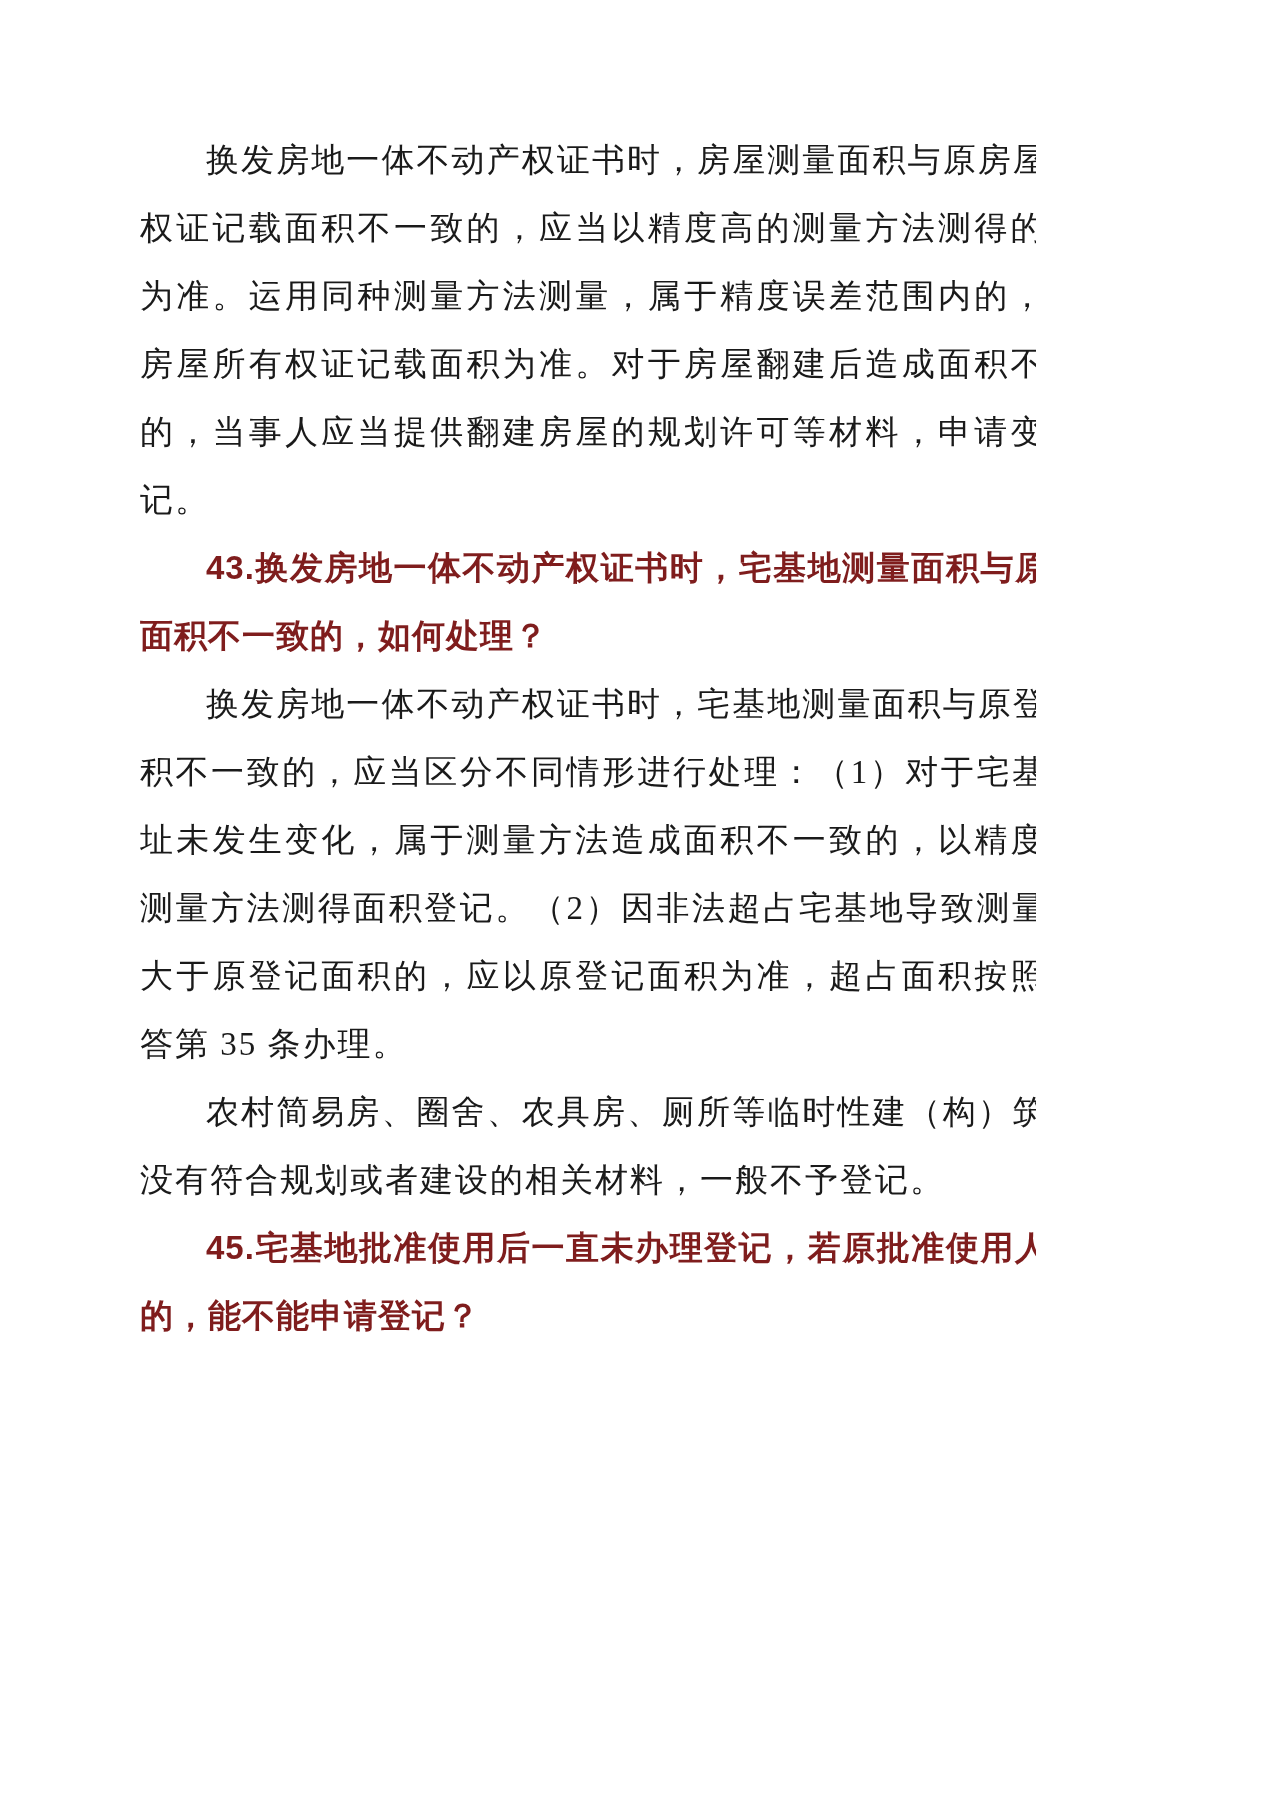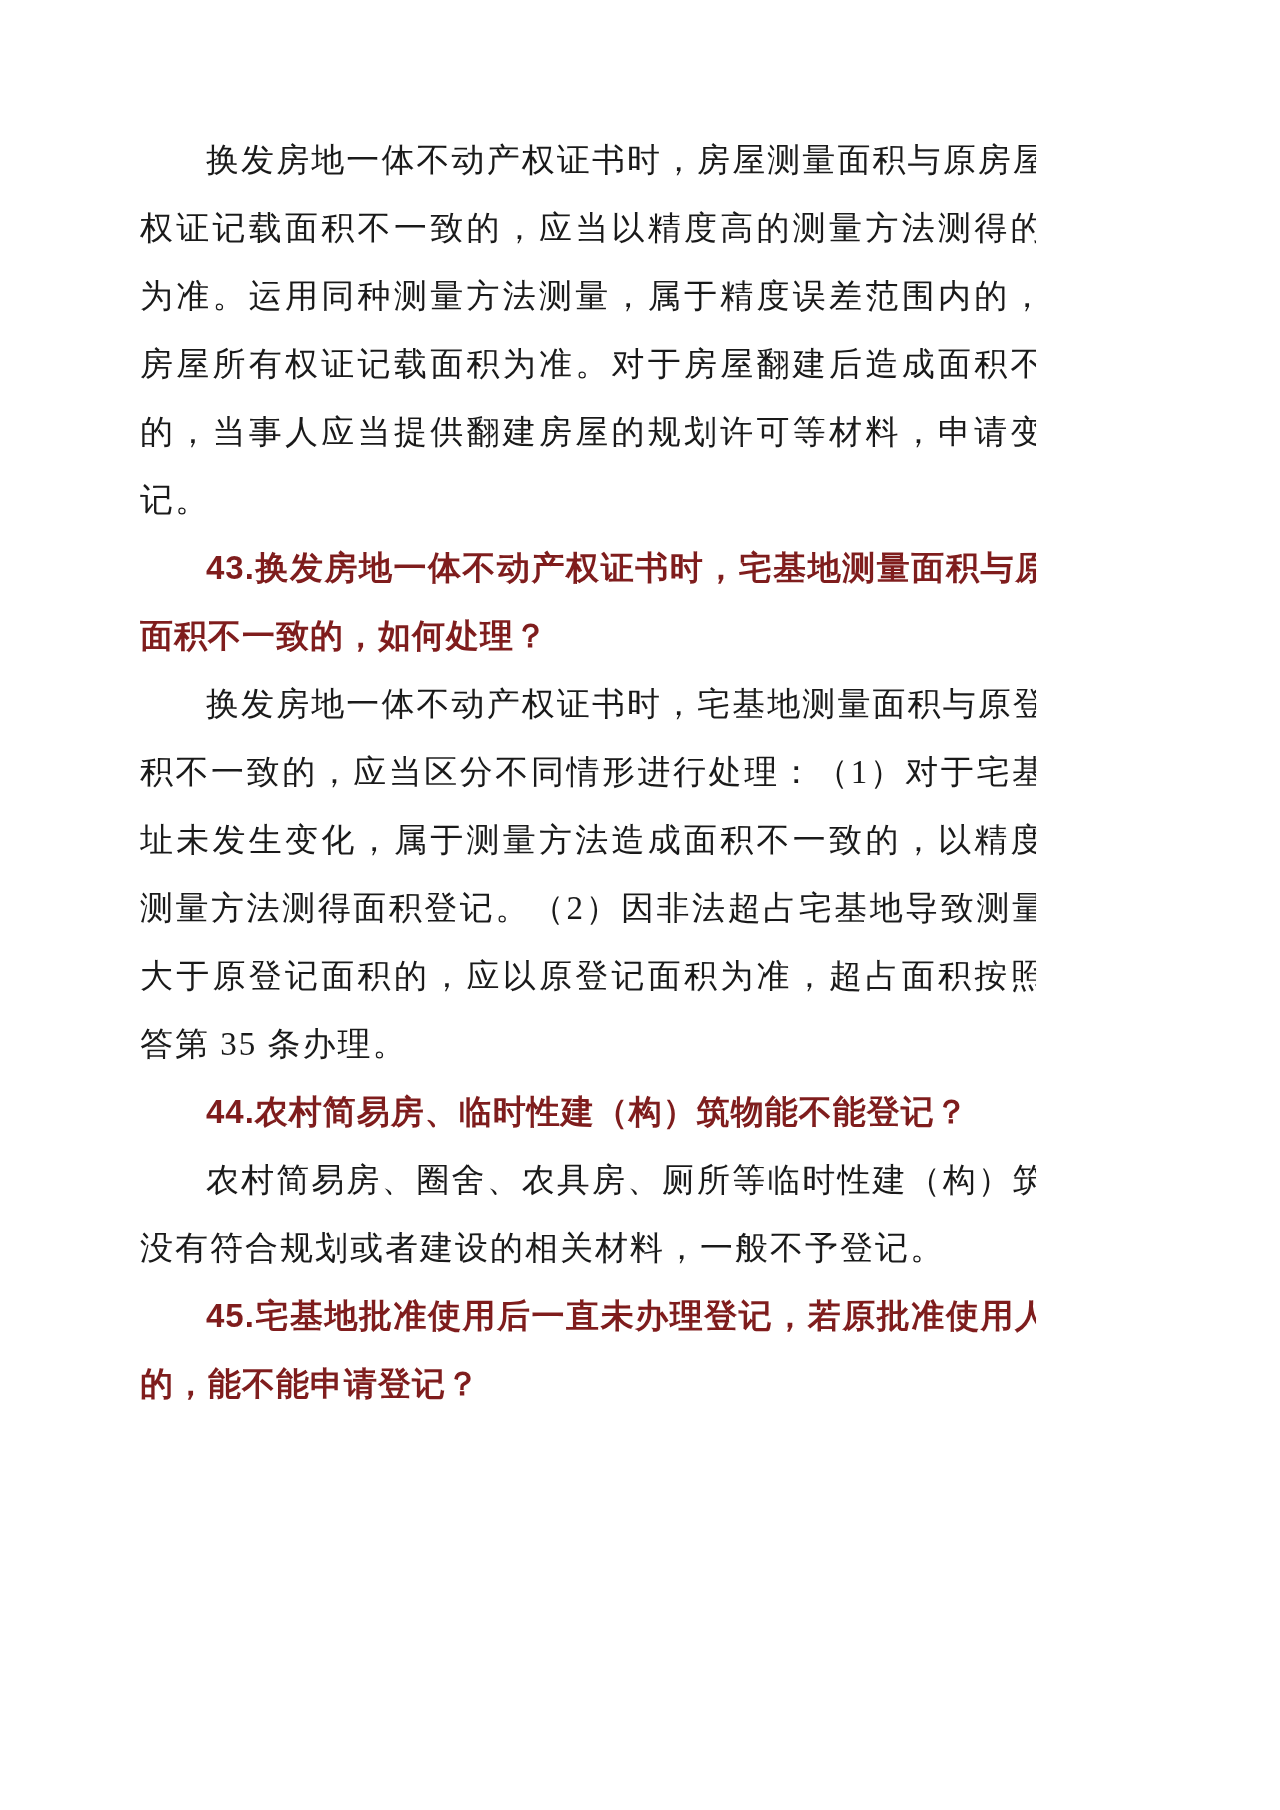--- a/index.html
+++ b/index.html
@@ -54,18 +54,17 @@
   }
 </style>
 </head>
 <body>
 
 <div class="page">
   <div class="content">
     <p class="body-para">换发房地一体不动产权证书时，房屋测量面积与原房屋所有权证记载面积不一致的，应当以精度高的测量方法测得的面积为准。运用同种测量方法测量，属于精度误差范围内的，以原房屋所有权证记载面积为准。对于房屋翻建后造成面积不一致的，当事人应当提供翻建房屋的规划许可等材料，申请变更登记。</p>
     <p class="heading-para">43.换发房地一体不动产权证书时，宅基地测量面积与原登记面积不一致的，如何处理？</p>
     <p class="body-para">换发房地一体不动产权证书时，宅基地测量面积与原登记面积不一致的，应当区分不同情形进行处理：（1）对于宅基地界址未发生变化，属于测量方法造成面积不一致的，以精度高的测量方法测得面积登记。（2）因非法超占宅基地导致测量面积大于原登记面积的，应以原登记面积为准，超占面积按照本问答第 35 条办理。</p>
-    <p class="heading-para">44.农村简易房、临时性建（构）筑物能不能登记？</p>
     <p class="body-para">农村简易房、圈舍、农具房、厕所等临时性建（构）筑物，没有符合规划或者建设的相关材料，一般不予登记。</p>
     <p class="heading-para">45.宅基地批准使用后一直未办理登记，若原批准使用人死亡的，能不能申请登记？</p>
   </div>
   <div class="page-number">22</div>
 </div>
 
 </body></html>

